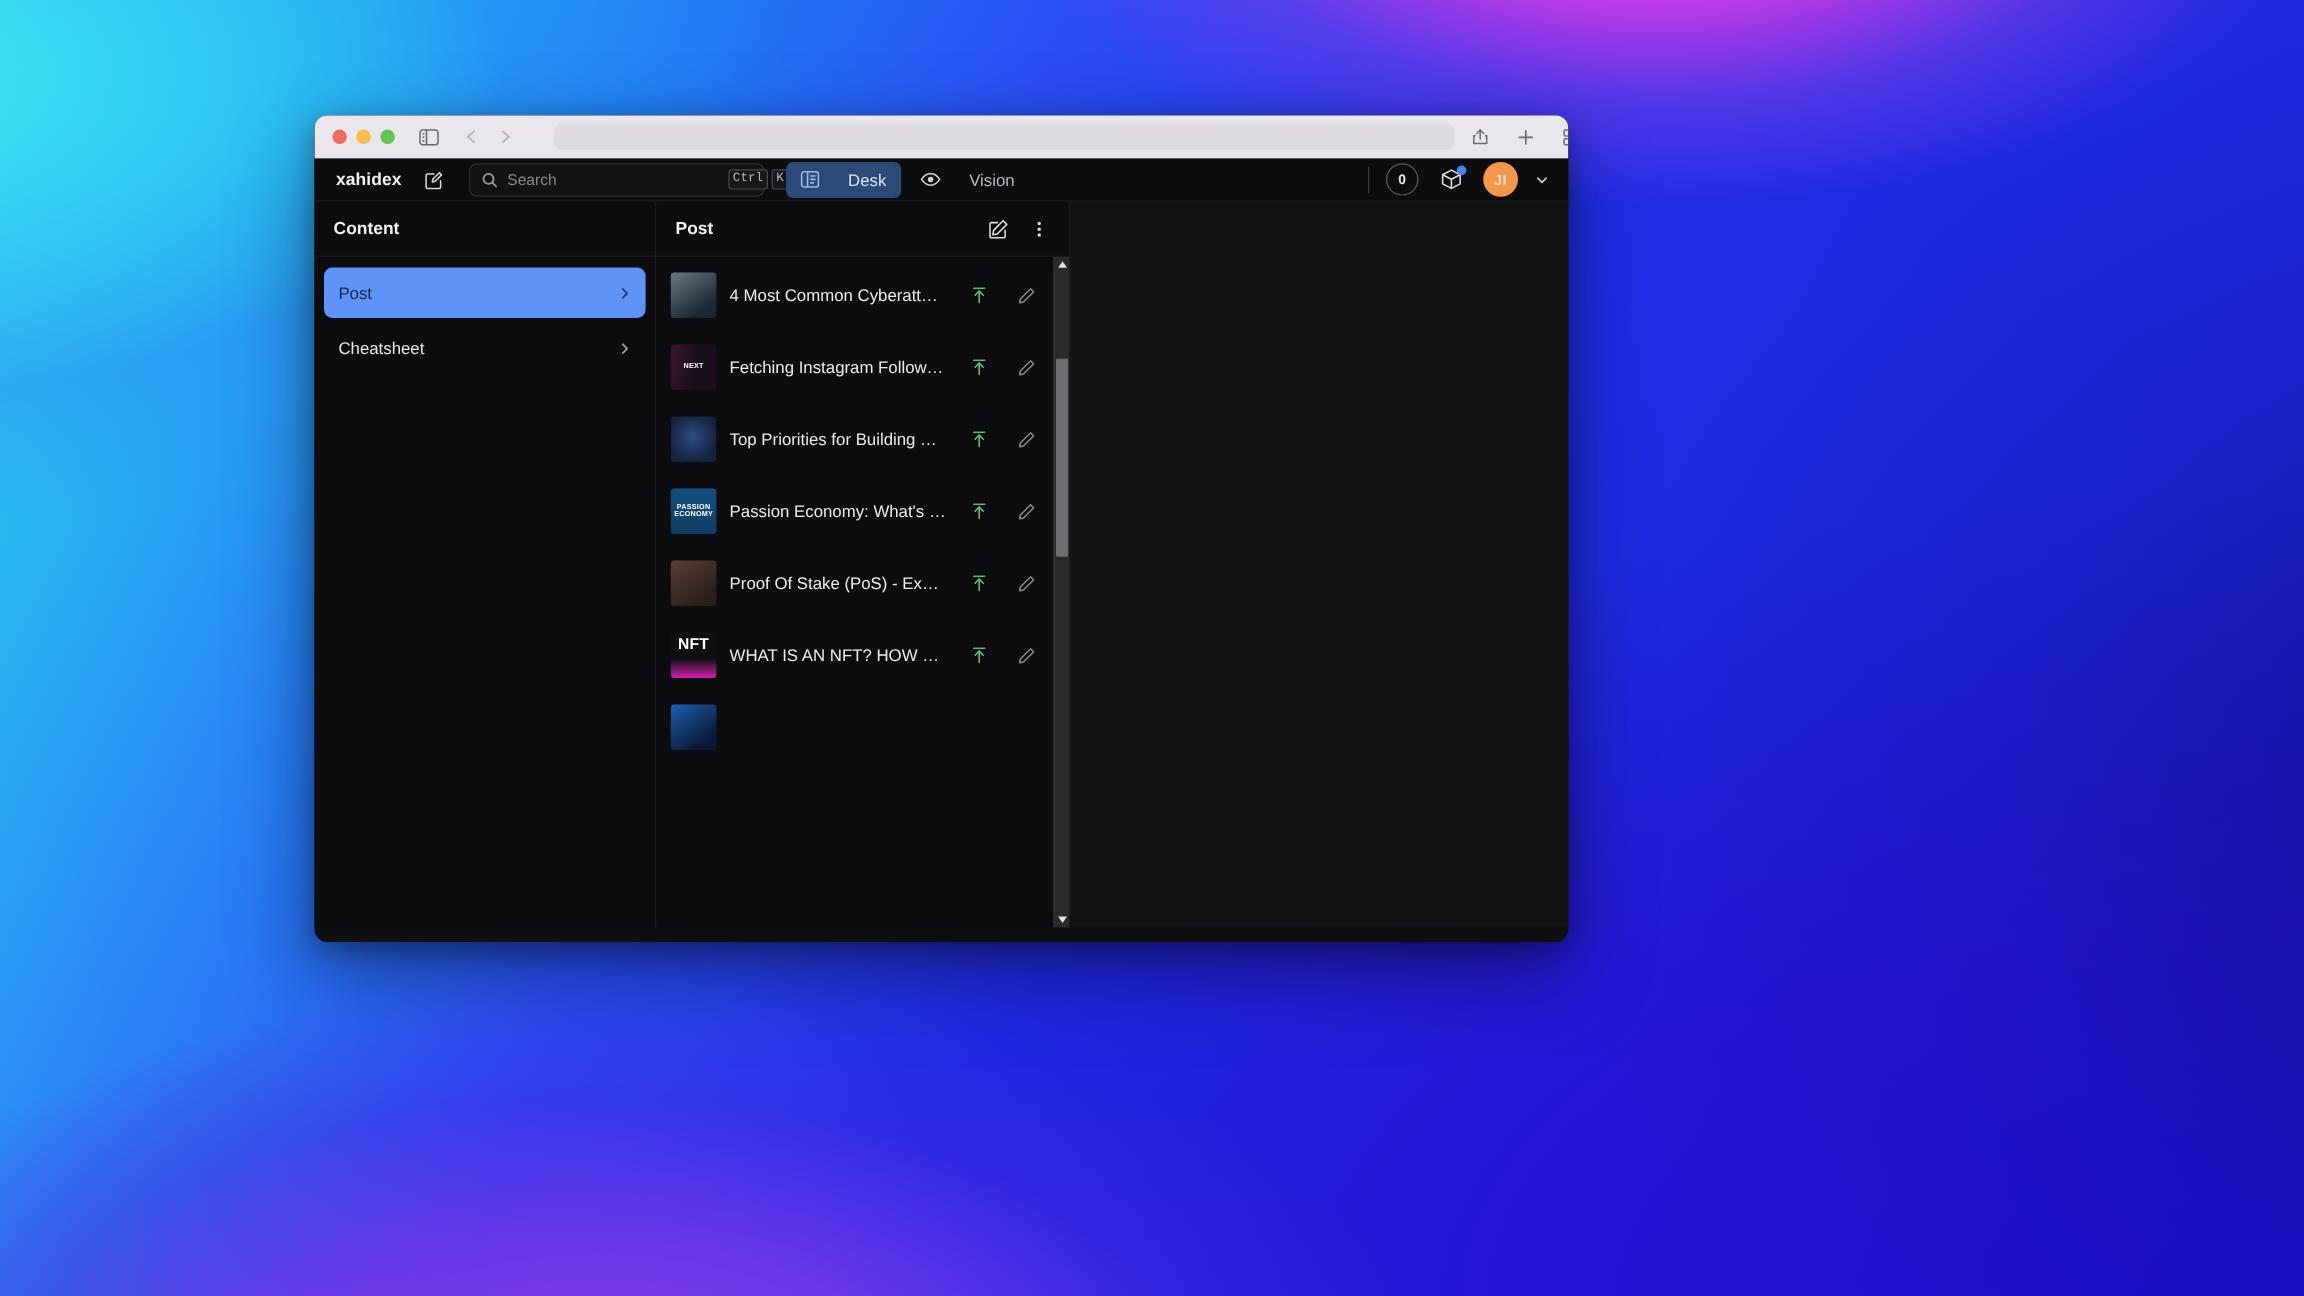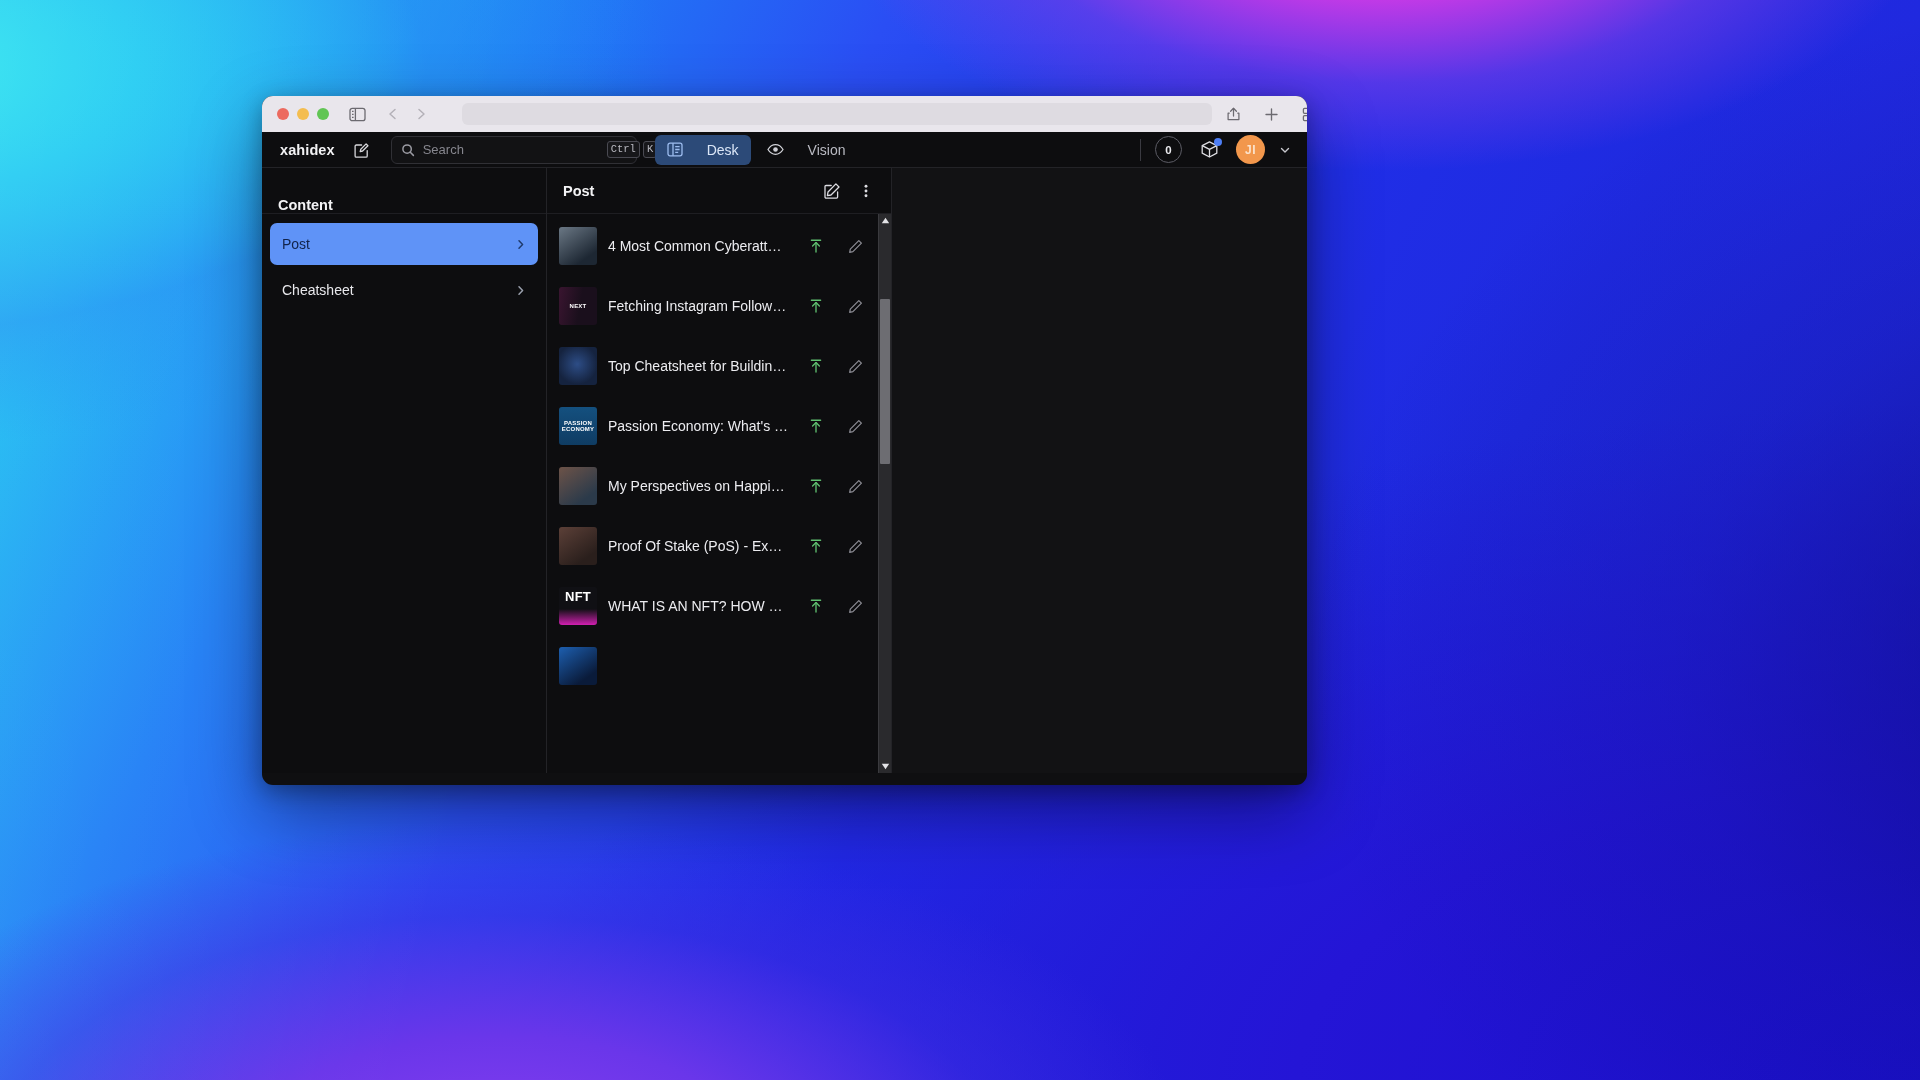--- a/index.html
+++ b/index.html
@@ -210,21 +210,21 @@
 
   
   #sidebar {
     width: 285px;
     background: #0d0d0f;
     border-right: 1px solid #232327;
     display: flex; flex-direction: column;
   }
   #sidebar-header {
     height: 46px;
-    display: flex; align-items: flex-end;
+    display: flex; align-items: center;
     padding: 0 16px;
     border-bottom: 1px solid #1e1e22;
   }
   #sidebar-title { color: #f3f3f5; font-size: 14.5px; font-weight: 700; }
   #sidebar-list { padding: 9px 8px 0 8px; }
   .side-item {
     height: 42px;
     display: flex; align-items: center;
     padding: 0 11px 0 12px;
     border-radius: 7px;
@@ -547,55 +547,39 @@
                   </svg>
                 </div>
                 <div class="row-act edit">
                   <svg width="15" height="15" viewBox="0 0 15 15" fill="none" stroke="currentColor" stroke-width="1.2" stroke-linecap="round" stroke-linejoin="round">
                     <path d="M10.8 1.6 13.4 4.2 4.9 12.7 1.7 13.3l.6-3.2z"></path>
                   </svg>
                 </div>
               </div>
               <div class="post-row">
                 <div class="thumb" style="background: radial-gradient(circle at 48% 45%, rgb(45, 77, 134) 0%, rgb(21, 35, 63) 70%), repeating-linear-gradient(45deg, rgba(160, 200, 255, 0.18) 0px, rgba(160, 200, 255, 0.18) 1px, rgba(0, 0, 0, 0) 1px, rgba(0, 0, 0, 0) 4px);"></div>
-                <div class="post-title">Top Cheatsheet for Building …</div>
+                <div class="post-title">Top Priorities for Building …</div>
                 <div class="row-act publish">
                   <svg width="16" height="16" viewBox="0 0 16 16" fill="none" stroke="currentColor" stroke-width="1.35" stroke-linecap="round" stroke-linejoin="round">
                     <line x1="3.4" y1="2.2" x2="12.6" y2="2.2"></line>
                     <line x1="8" y1="4.6" x2="8" y2="14"></line>
                     <polyline points="4.6,8 8,4.6 11.4,8"></polyline>
                   </svg>
                 </div>
                 <div class="row-act edit">
                   <svg width="15" height="15" viewBox="0 0 15 15" fill="none" stroke="currentColor" stroke-width="1.2" stroke-linecap="round" stroke-linejoin="round">
                     <path d="M10.8 1.6 13.4 4.2 4.9 12.7 1.7 13.3l.6-3.2z"></path>
                   </svg>
                 </div>
               </div>
               <div class="post-row">
                 <div class="thumb" style="background: linear-gradient(rgb(20, 80, 127) 0%, rgb(15, 60, 99) 100%);">
                   <span class="tlabel">PASSION ECONOMY</span>
                 </div>
                 <div class="post-title">Passion Economy: What's …</div>
-                <div class="row-act publish">
-                  <svg width="16" height="16" viewBox="0 0 16 16" fill="none" stroke="currentColor" stroke-width="1.35" stroke-linecap="round" stroke-linejoin="round">
-                    <line x1="3.4" y1="2.2" x2="12.6" y2="2.2"></line>
-                    <line x1="8" y1="4.6" x2="8" y2="14"></line>
-                    <polyline points="4.6,8 8,4.6 11.4,8"></polyline>
-                  </svg>
-                </div>
-                <div class="row-act edit">
-                  <svg width="15" height="15" viewBox="0 0 15 15" fill="none" stroke="currentColor" stroke-width="1.2" stroke-linecap="round" stroke-linejoin="round">
-                    <path d="M10.8 1.6 13.4 4.2 4.9 12.7 1.7 13.3l.6-3.2z"></path>
-                  </svg>
-                </div>
-              </div>
-              <div class="post-row">
-                <div class="thumb" style="background: linear-gradient(145deg, rgb(109, 83, 72) 0%, rgb(43, 58, 74) 78%);"></div>
-                <div class="post-title">My Perspectives on Happi…</div>
                 <div class="row-act publish">
                   <svg width="16" height="16" viewBox="0 0 16 16" fill="none" stroke="currentColor" stroke-width="1.35" stroke-linecap="round" stroke-linejoin="round">
                     <line x1="3.4" y1="2.2" x2="12.6" y2="2.2"></line>
                     <line x1="8" y1="4.6" x2="8" y2="14"></line>
                     <polyline points="4.6,8 8,4.6 11.4,8"></polyline>
                   </svg>
                 </div>
                 <div class="row-act edit">
                   <svg width="15" height="15" viewBox="0 0 15 15" fill="none" stroke="currentColor" stroke-width="1.2" stroke-linecap="round" stroke-linejoin="round">
                     <path d="M10.8 1.6 13.4 4.2 4.9 12.7 1.7 13.3l.6-3.2z"></path>

